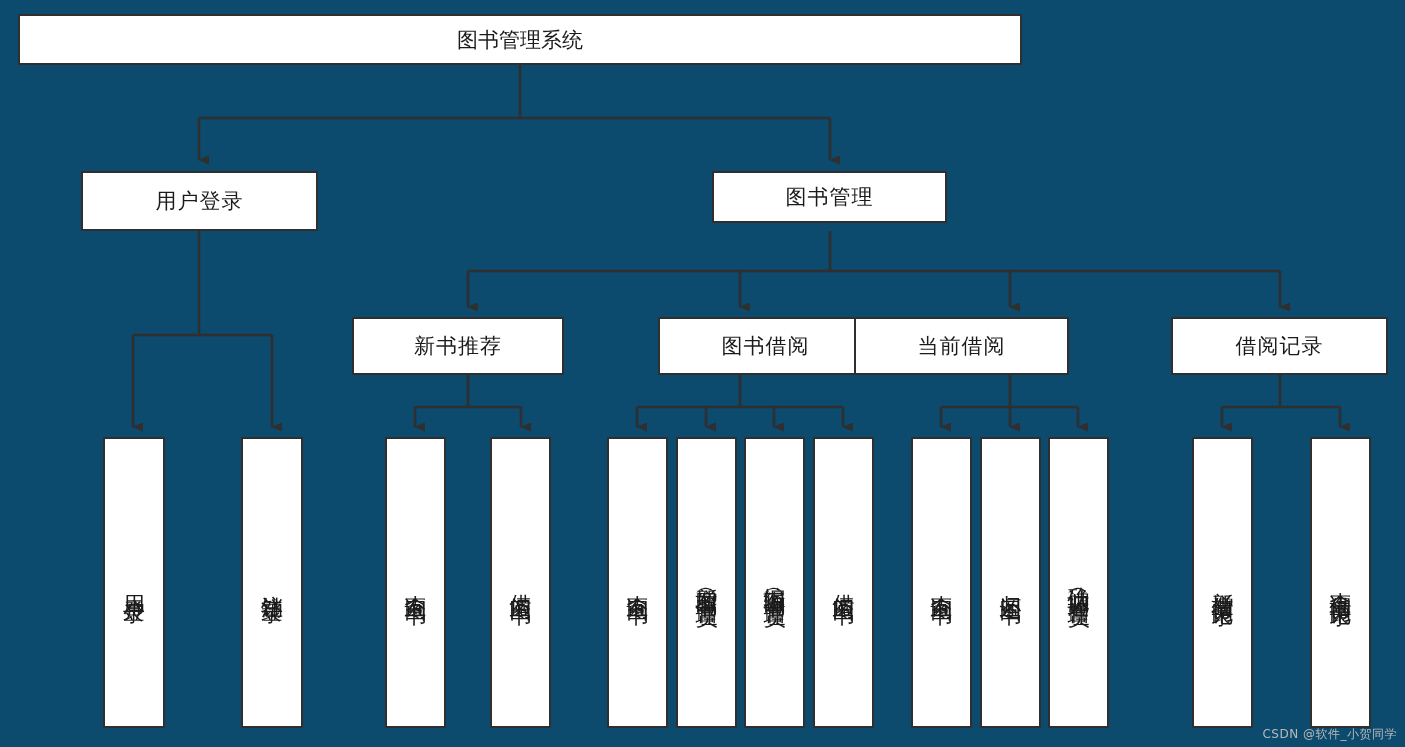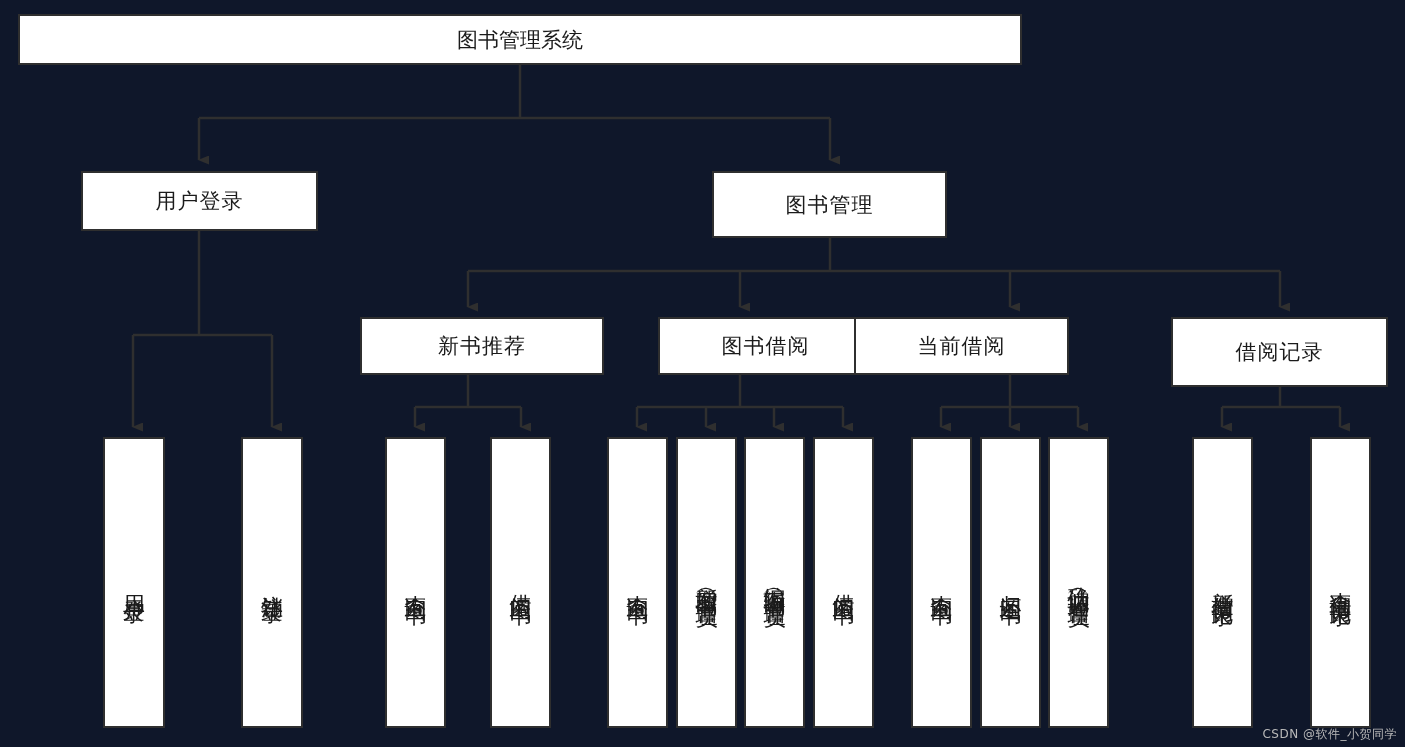--- a/index.html
+++ b/index.html
@@ -4,21 +4,21 @@
 <style>
   html,body{margin:0;padding:0;background:#ffffff;}
   body{
     font-family:"DejaVu Sans","Liberation Sans",sans-serif;
     -webkit-font-smoothing:antialiased;
   }
   #canvas{
     position:relative;
     width:1405px;
     height:747px;
-    background:#0f172a;
+    background:#0c4a6e;
     overflow:hidden;
   }
   svg.edges{
     position:absolute;
     left:0; top:0;
     width:1405px; height:747px;
     pointer-events:none;
   }
   .node{
     position:absolute;
@@ -117,34 +117,34 @@
     </g>
   </svg>
 
   <div class="node root" style="left:18px;top:14px;width:1004px;height:51px;">
     <span>图书管理系统</span>
   </div>
 
   <div class="node h" style="left:81px;top:171px;width:237px;height:60px;">
     <span>用户登录</span>
   </div>
-  <div class="node h" style="left:712px;top:171px;width:235px;height:67px;">
+  <div class="node h" style="left:712px;top:171px;width:235px;height:52px;">
     <span>图书管理</span>
   </div>
 
-  <div class="node h" style="left:360px;top:317px;width:244px;height:58px;">
+  <div class="node h" style="left:352px;top:317px;width:212px;height:58px;">
     <span>新书推荐</span>
   </div>
   <div class="node h" style="left:658px;top:317px;width:215px;height:58px;">
     <span>图书借阅</span>
   </div>
   <div class="node h" style="left:854px;top:317px;width:215px;height:58px;">
     <span>当前借阅</span>
   </div>
-  <div class="node h" style="left:1171px;top:317px;width:217px;height:70px;">
+  <div class="node h" style="left:1171px;top:317px;width:217px;height:58px;">
     <span>借阅记录</span>
   </div>
 
   <div class="node v" style="left:103px;top:437px;width:62px;height:291px;">
     <span>用户登录</span>
   </div>
   <div class="node v" style="left:241px;top:437px;width:62px;height:291px;">
     <span>注销登录</span>
   </div>
 

